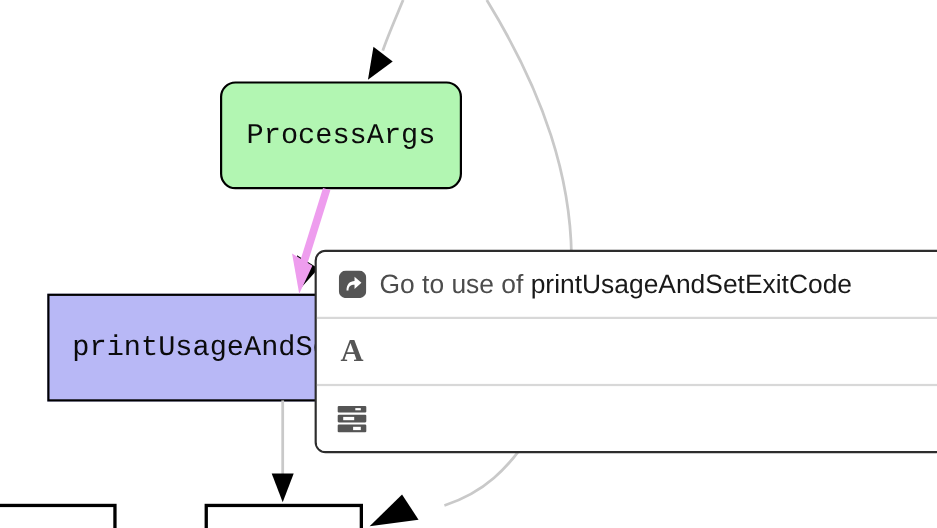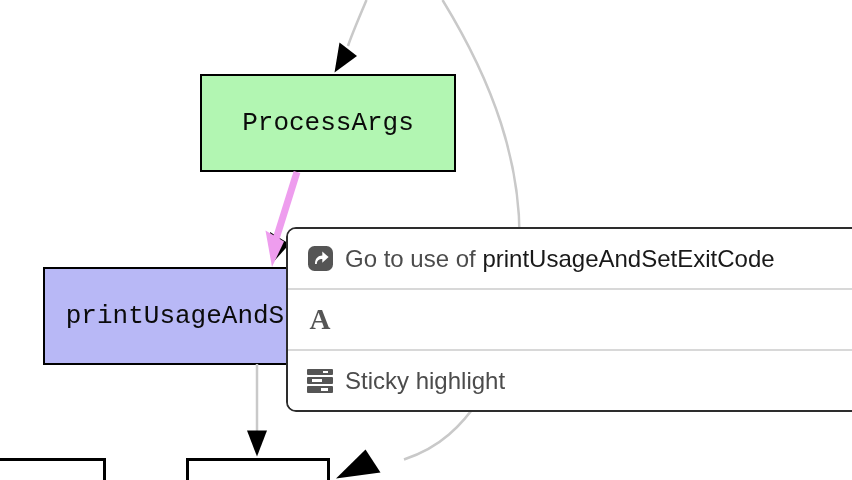--- a/index.html
+++ b/index.html
@@ -7,21 +7,21 @@
     position:relative;width:852px;height:480px;overflow:hidden;
     background:#ffffff;font-family:"Liberation Sans",sans-serif;
   }
   
   .node{
     position:absolute;box-sizing:border-box;border:2.5px solid #000;
     display:flex;align-items:center;justify-content:center;
     font-family:"Liberation Mono",monospace;font-size:26px;color:#0b0b0b;
     white-space:nowrap;z-index:2;
   }
-  .node-green{left:200px;top:74px;width:256px;height:98px;background:#b2f6b2;}
+  .node-green{left:200px;top:74px;width:220px;height:98px;background:#b2f6b2;border-radius:14px;}
   .node-purple{left:43px;top:267px;width:420px;height:98px;background:#b8b8f6;}
   .node-white{background:#ffffff;border-width:3px;}
   .node-bl{left:-20px;top:458px;width:126px;height:60px;}
   .node-bm{left:186px;top:458px;width:144px;height:60px;}
   
   .edges{position:absolute;left:0;top:0;z-index:3;pointer-events:none;}
   
   .menu{
     position:absolute;left:286px;top:227px;width:575px;height:185px;
     box-sizing:border-box;background:#ffffff;border:2px solid #2d2d2d;
@@ -107,17 +107,16 @@
               <span class="notch"></span>
             </span>
           <span class="bar bar2">
               <span class="notch"></span>
             </span>
           <span class="bar bar3">
               <span class="notch"></span>
             </span>
         </span>
       </span>
-      <span class="menu-label"><span class="pre">Sticky highlight</span><span class="emp"></span></span>
     </div>
 
   </div>
 </div>
 
 </body></html>

